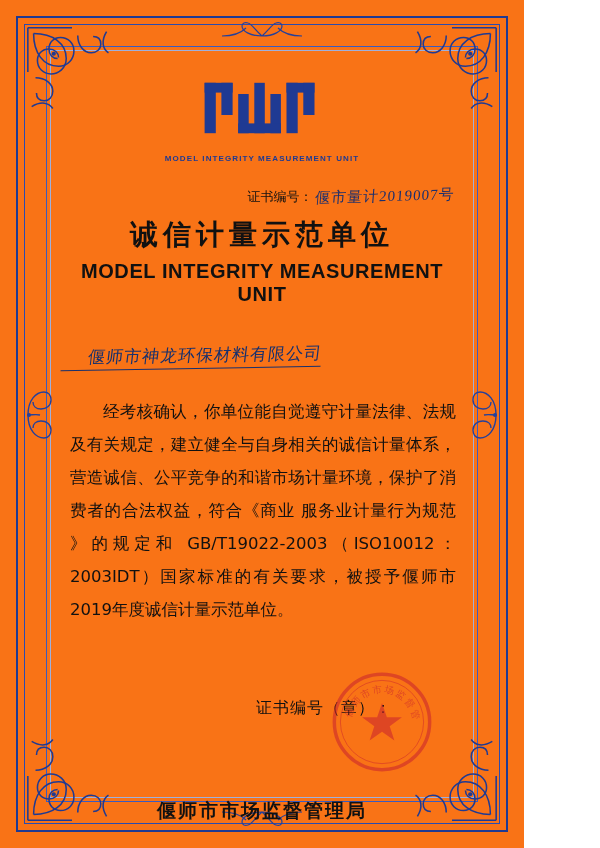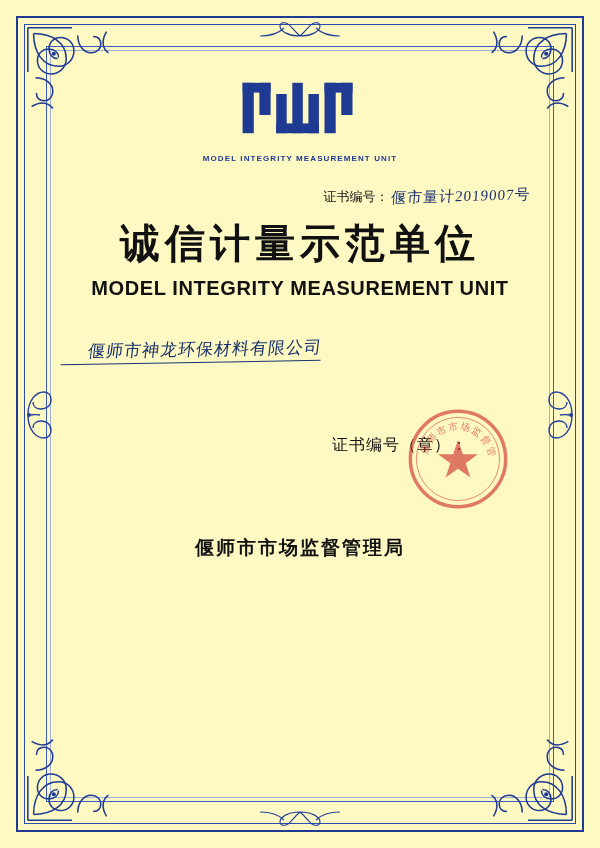--- a/index.html
+++ b/index.html
@@ -8,23 +8,23 @@
     background: #ffffff;
   }
   body {
     width: 600px;
     height: 848px;
     font-family: "Liberation Sans", sans-serif;
     overflow: hidden;
   }
   .certificate {
     position: relative;
-    width: 600px;
+    width: 524px;
     height: 848px;
-    background: #fef9c3;
+    background: #f97316;
     box-sizing: border-box;
     padding: 18px;
   }
   
   .frame-outer {
     position: absolute;
     left: 16px;
     top: 16px;
     right: 16px;
     bottom: 16px;
@@ -124,21 +124,21 @@
     transform: rotate(-1.5deg) skewX(-6deg);
     margin-left: 2px;
   }
 
   
   .title-cn {
     margin-top: 10px;
     text-align: center;
     font-family: "DejaVu Sans", sans-serif;
     font-weight: bold;
-    font-size: 40px;
+    font-size: 28px;
     letter-spacing: 5px;
     color: #111;
   }
   .title-en {
     margin-top: 6px;
     text-align: center;
     font-weight: bold;
     font-size: 20px;
     letter-spacing: 0.6px;
     color: #111;
@@ -322,20 +322,23 @@
       <span class="cert-no-label">证书编号：</span><span class="cert-no-value">偃市量计2019007号</span>
     </div>
 
     <div class="title-cn">诚信计量示范单位</div>
     <div class="title-en">MODEL INTEGRITY MEASUREMENT UNIT</div>
 
     <div>
       <span class="recipient">偃师市神龙环保材料有限公司</span>
     </div>
 
+    <div class="body-text">
+      <p>经考核确认，你单位能自觉遵守计量法律、法规及有关规定，建立健全与自身相关的诚信计量体系，营造诚信、公平竞争的和谐市场计量环境，保护了消费者的合法权益，符合《商业 服务业计量行为规范 》的规定和 GB/T19022-2003（ISO10012：2003IDT）国家标准的有关要求，被授予偃师市2019年度诚信计量示范单位。</p>
+    </div>
 
     <div class="sign-area">
       <div class="issuer-line">证书编号（章）：</div>
       <div class="seal">
         <svg viewBox="0 0 120 120">
           <circle cx="60" cy="60" r="55" fill="none" stroke="#cf2b2b" stroke-width="4"></circle>
           <circle cx="60" cy="60" r="48" fill="none" stroke="#cf2b2b" stroke-width="1"></circle>
           <polygon fill="#cf2b2b" points="60,38 65.6,54.5 83,54.5 68.9,64.8 74.3,81.4 60,71.2 45.7,81.4 51.1,64.8 37,54.5 54.4,54.5"></polygon>
           <path id="sealarc" d="M 24 62 A 36 36 0 0 1 96 62" fill="none"></path>
           <text font-size="11" fill="#cf2b2b" font-family="DejaVu Sans, sans-serif" letter-spacing="2">

